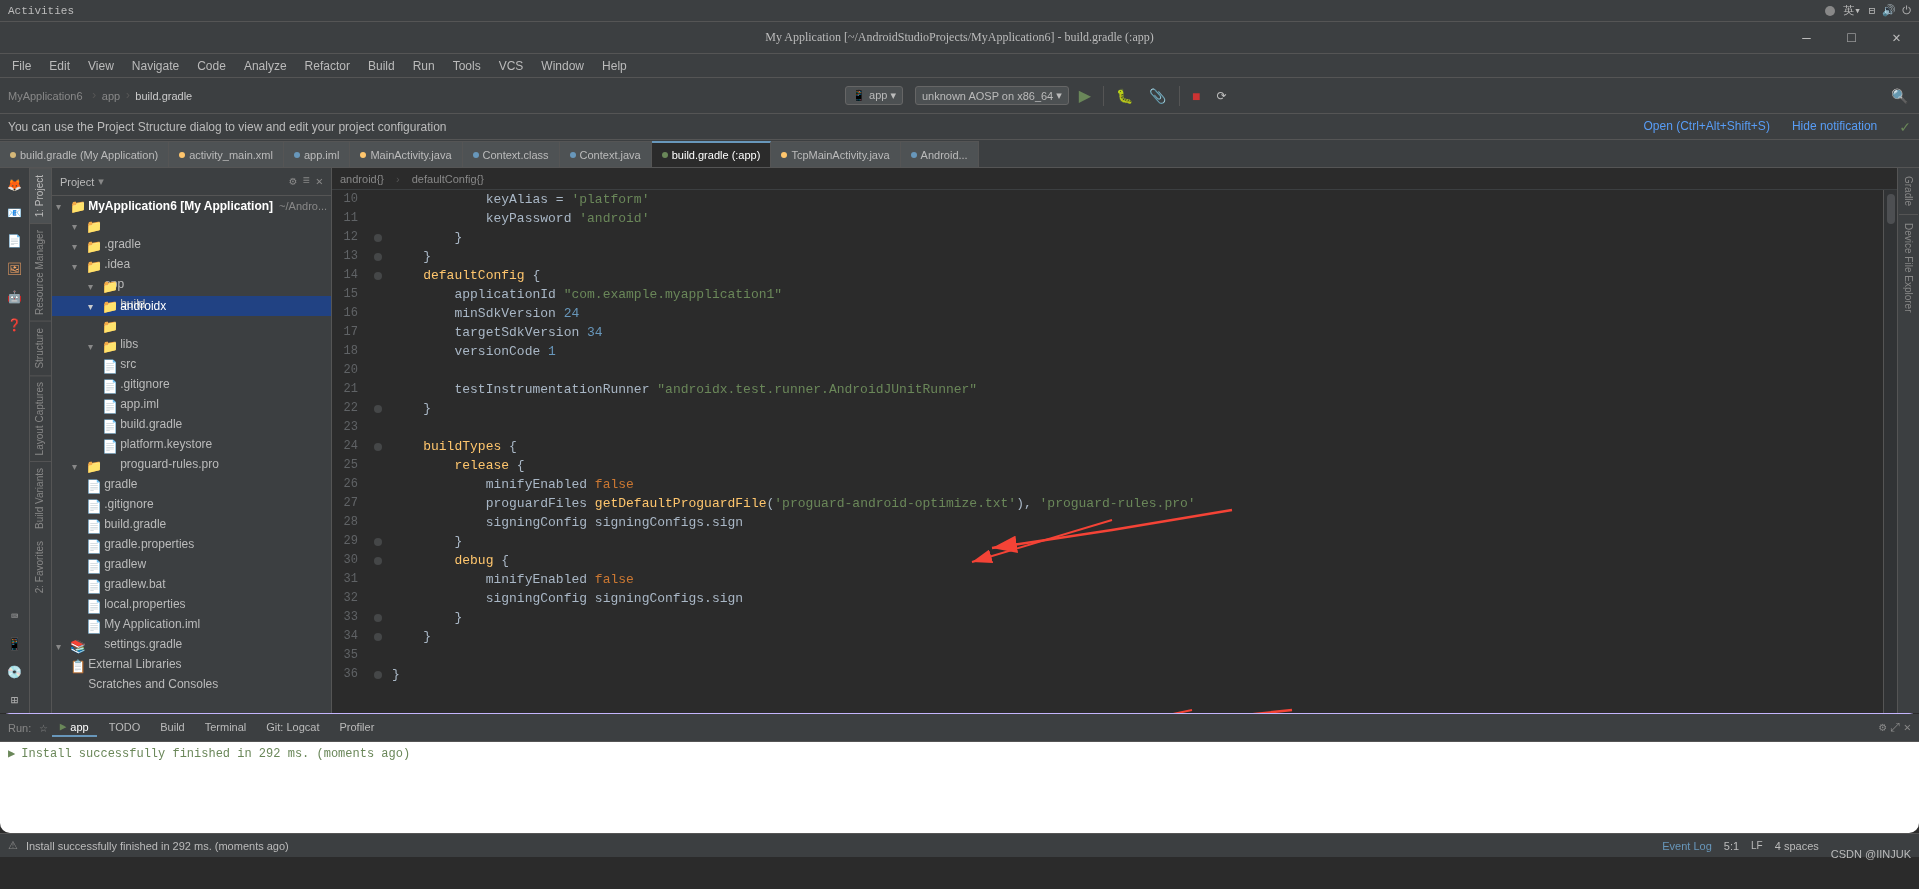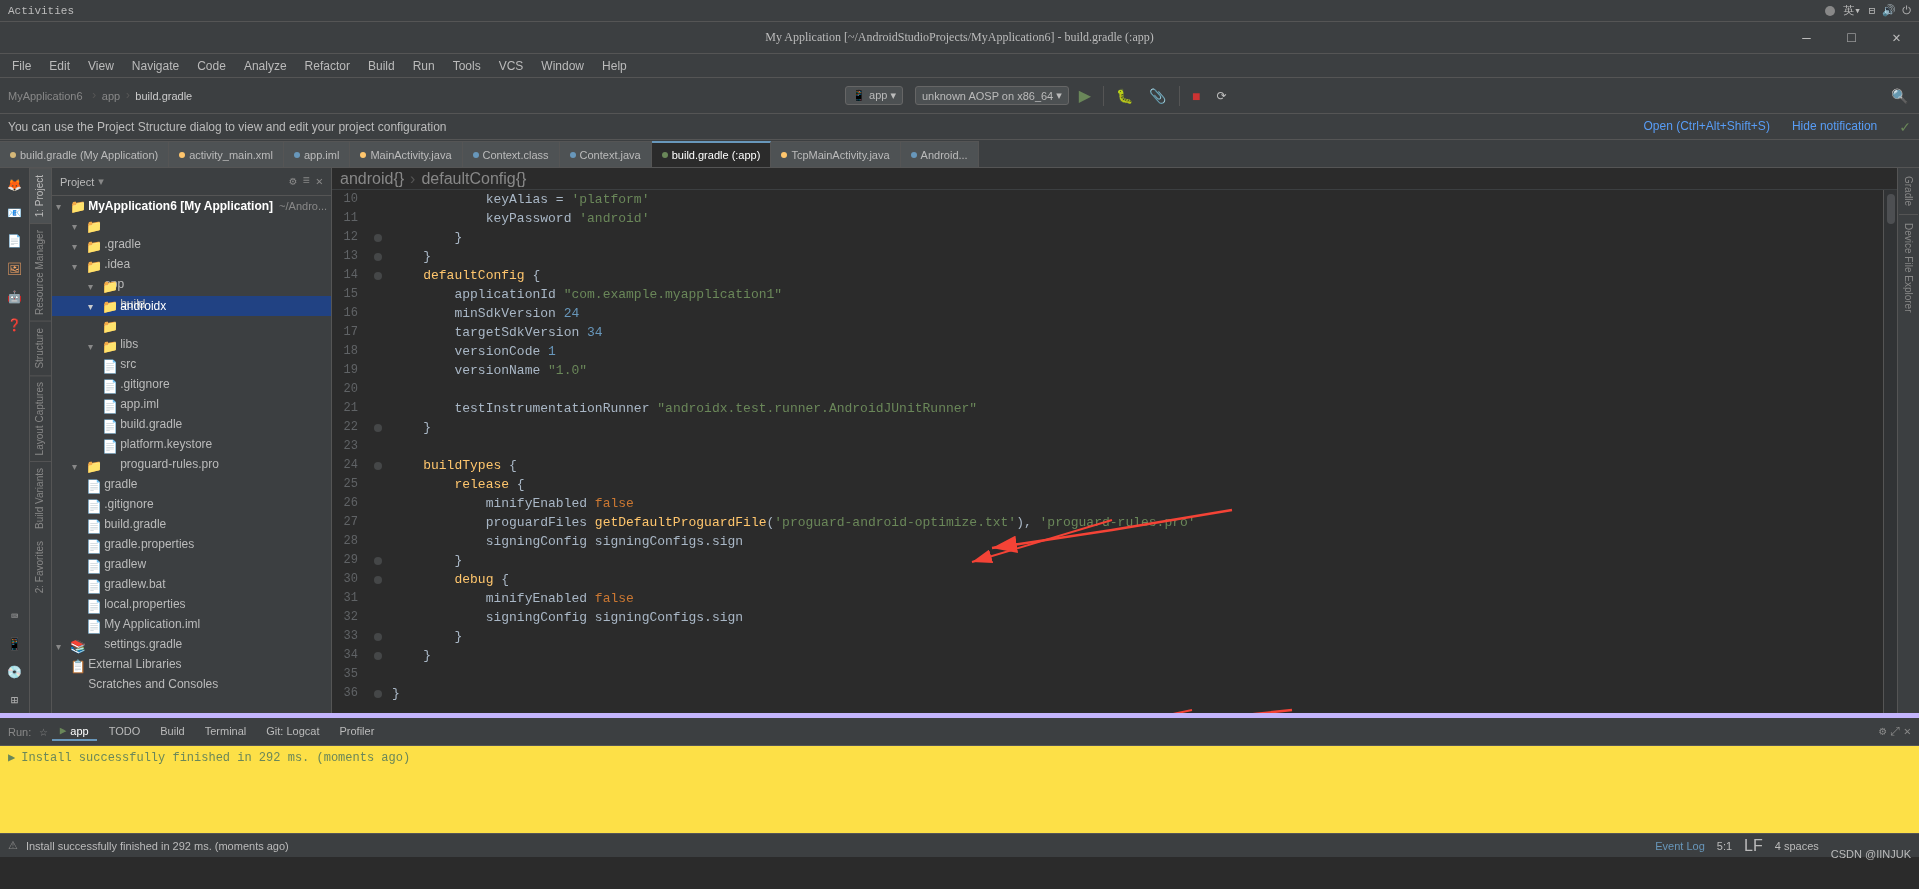--- a/index.html
+++ b/index.html
@@ -200,23 +200,23 @@
     #status-bar .left { display: flex; align-items: center; gap: 8px; }
     #status-bar .right { display: flex; align-items: center; gap: 12px; }
 
     
     #breadcrumb {
       height: 22px;
       background: #2b2b2b;
       display: flex;
       align-items: center;
       padding: 0 8px;
-      gap: 6px;
+      gap: 12px;
       border-bottom: 1px solid #3c3f41;
-      font-size: 16px;
+      font-size: 11px;
       font-family: sans-serif;
       color: #888;
     }
     #breadcrumb span { cursor: pointer; }
     #breadcrumb .sep { color: #555; }
 
     
     .toolbar-btn {
       height: 26px;
       padding: 2px 6px;
@@ -666,25 +666,20 @@
             <span class="line-gutter"></span>
             <span class="line-content">        <span class="var-name">targetSdkVersion</span> <span class="num">34</span></span>
           </div>
 
           <div class="code-line">
             <span class="line-num">18</span>
             <span class="line-gutter"></span>
             <span class="line-content">        <span class="var-name">versionCode</span> <span class="num">1</span></span>
           </div>
 
-          <div class="code-line">
-            <span class="line-num">19</span>
-            <span class="line-gutter"></span>
-            <span class="line-content">        <span class="var-name">versionName</span> <span class="str">"1.0"</span></span>
-          </div>
 
           <div class="code-line">
             <span class="line-num">20</span>
             <span class="line-gutter"></span>
             <span class="line-content"> </span>
           </div>
 
           <div class="code-line">
             <span class="line-num">21</span>
             <span class="line-gutter"></span>
@@ -804,21 +799,21 @@
     </div>
   </div>
 
   <div style="width:22px; background:#3c3f41; border-left:1px solid #555; display:flex; flex-direction:column; align-items:center;">
     <div style="writing-mode:vertical-lr; font-size:10px; font-family:sans-serif; color:#888; padding:8px 4px; cursor:pointer; border-bottom:1px solid #555;">Gradle</div>
     <div style="writing-mode:vertical-lr; font-size:10px; font-family:sans-serif; color:#888; padding:8px 4px; cursor:pointer;">Device File Explorer</div>
   </div>
 
 </div>
 
-<div style="height:120px; background:#fde047; border-top:5px solid #c4b5fd; display:flex; flex-direction:column;">
+<div style="height:120px; background:#ffffff; border-top:1px solid #c4b5fd; display:flex; flex-direction:column;border-radius:10px;">
 
   <div style="height:28px; background:#3c3f41; display:flex; align-items:center; padding:0 8px; border-bottom:1px solid #555; gap:4px;">
     <span style="color:#888; font-size:11px; font-family:sans-serif; margin-right:4px;">Run:</span>
     <span style="color:#888; font-size:14px;">☆</span>
     <div class="run-tab active">
       <span style="color:#6a8759; font-size:11px;">▶</span>
       <span style="font-family:sans-serif; font-size:11px;">app</span>
     </div>
     <div class="run-tab">
       <span style="font-family:sans-serif; font-size:11px;">TODO</span>
@@ -850,17 +845,17 @@
 </div>
 
 <div id="status-bar">
   <div class="left">
     <span style="color:#888;">⚠</span>
     <span style="font-family:sans-serif; font-size:11px; color:#bbb;">Install successfully finished in 292 ms. (moments ago)</span>
   </div>
   <div class="right">
     <span style="font-family:sans-serif; font-size:11px; color:#6897bb; cursor:pointer;">Event Log</span>
     <span style="font-family:sans-serif; font-size:11px; color:#bbb;">5:1</span>
-    <span style="font-family:sans-serif; font-size:16px; color:#bbb;">LF</span>
+    <span style="font-family:sans-serif; font-size:10px; color:#bbb;">LF</span>
     <span style="font-family:sans-serif; font-size:11px; color:#bbb;">4 spaces</span>
     <span style="font-family:sans-serif; font-size:11px; color:#bbb;margin-top:17px;">CSDN @IINJUK</span>
   </div>
 </div>
 
 </body></html>

